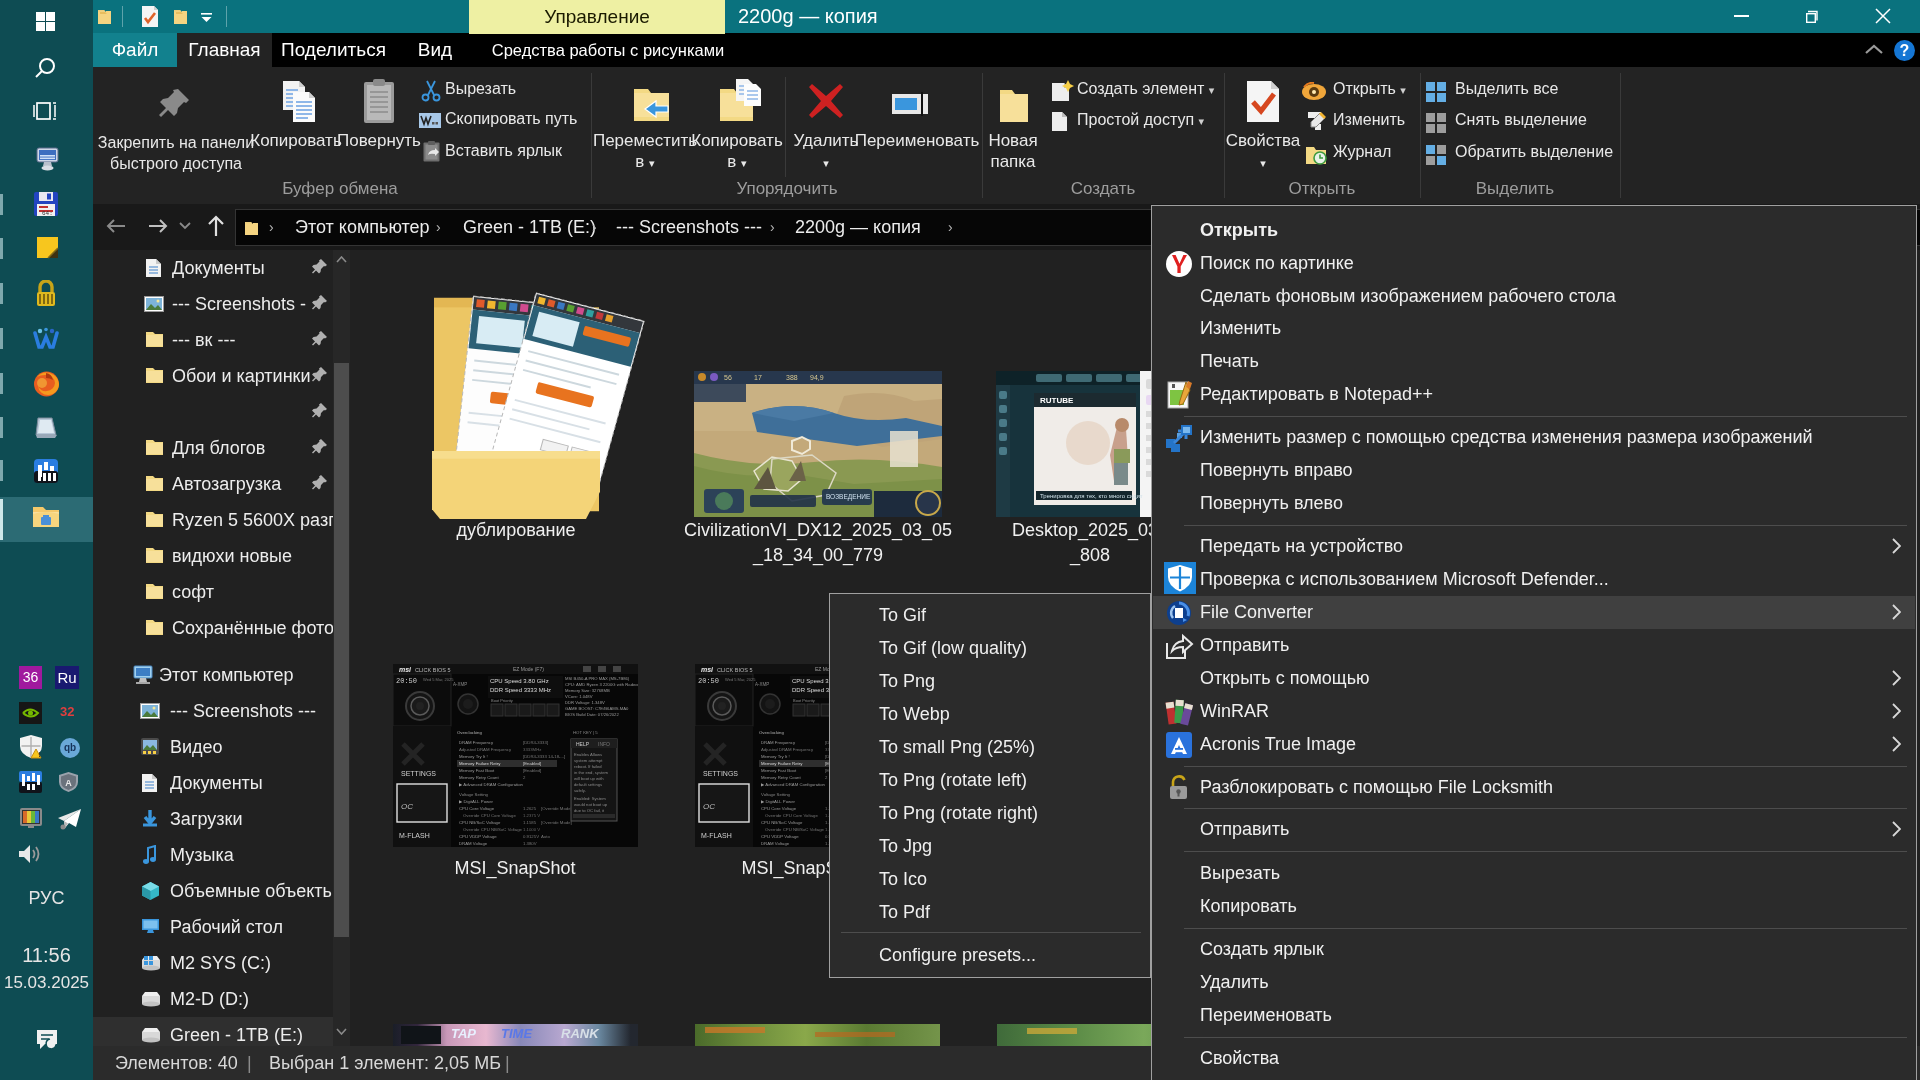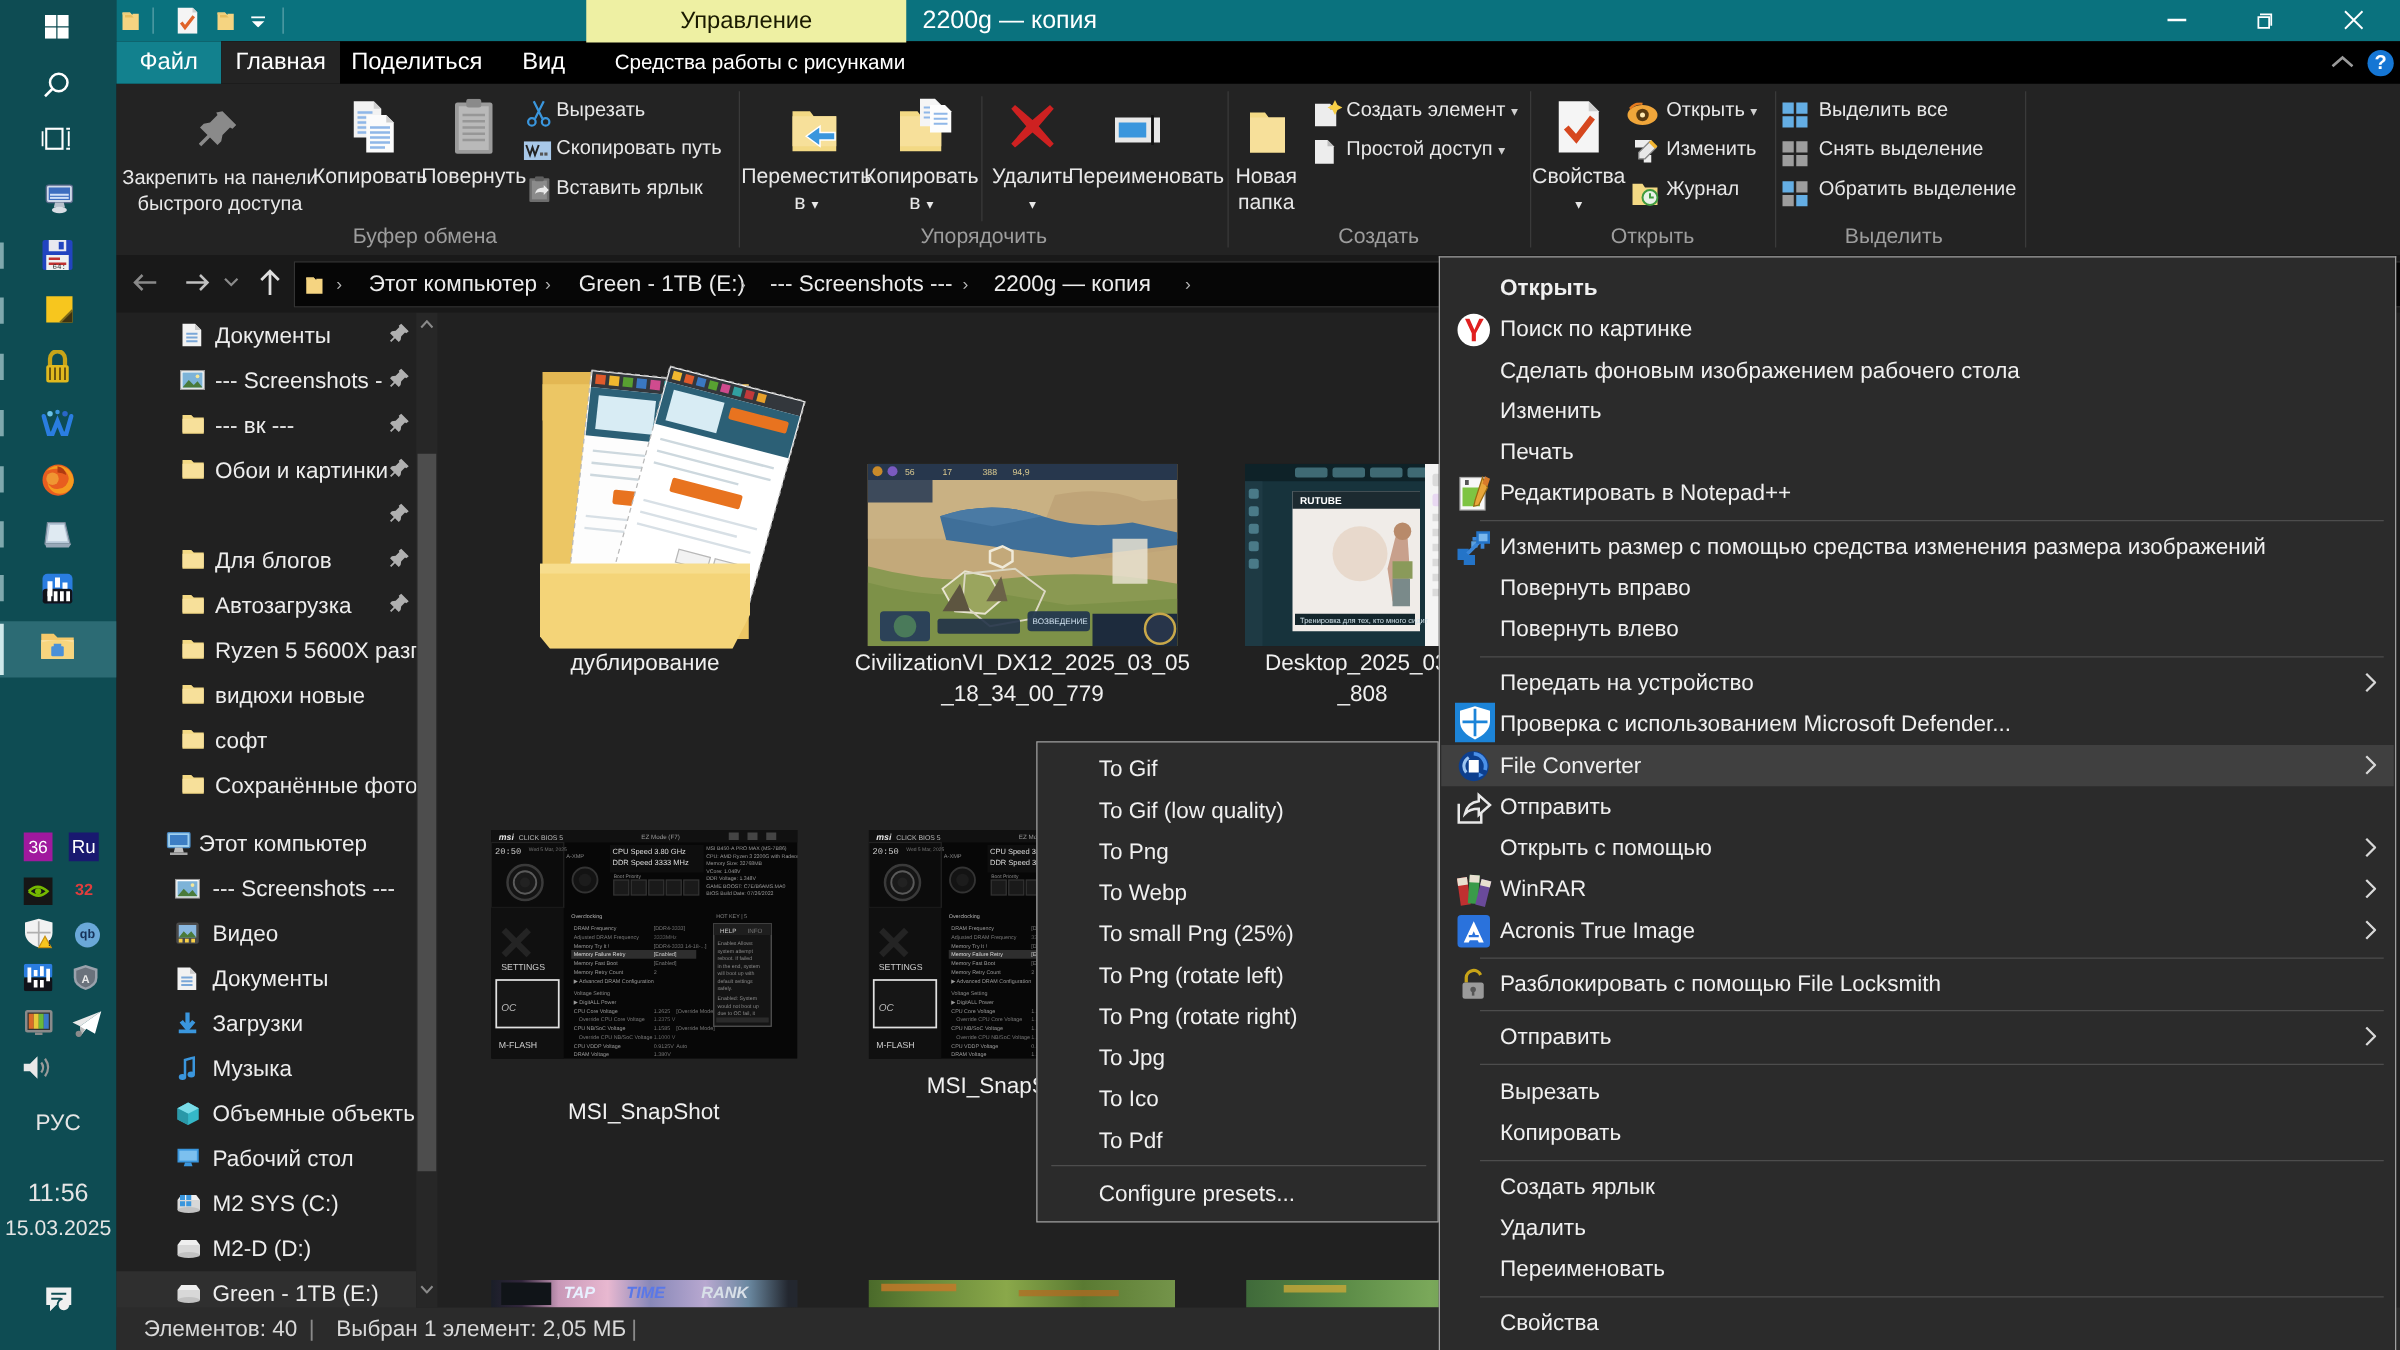--- a/index.html
+++ b/index.html
@@ -784,21 +784,21 @@
               <text x="181" y="148">due to OC fail, it</text>
             </g>
       <rect x="180" y="150" width="42" height="4" fill="#2a2a2a"></rect>
   </g>
         </defs>
       </svg>
   <div class="abs" style="left:43px;top:414px;width:245px;height:183px"><svg width="245" height="183">
           <use href="#msibios"></use>
           <use href="#msihelp"></use>
         </svg></div>
-  <div class="flabel" style="left:165px;top:629px;transform:translateX(-50%)">MSI_SnapShot</div>
+  <div class="flabel" style="left:165px;top:608px;transform:translateX(-50%)">MSI_SnapShot</div>
   <div class="abs" style="left:345px;top:414px;width:245px;height:183px"><svg width="245" height="183">
           <use href="#msibios"></use>
         </svg></div>
   <div class="flabel" style="left:467px;top:608px;transform:translateX(-50%)">MSI_SnapShot_01</div>
 
   <div class="abs" style="left:43px;top:774px;width:245px;height:22px;background:linear-gradient(90deg,#1a1e28 0%,#32263c 10%,#c898b8 22%,#e8b8d0 38%,#8888b8 52%,#b8a8d0 70%,#6a88a0 84%,#23272f 97%)">
      <div class="abs" style="left:8px;top:2px;width:40px;height:18px;background:#101418"></div>
      <span style="position:absolute;left:58px;top:2px;font-size:13px;font-weight:bold;color:#e8f0ff;font-style:italic">TAP</span>
      <span style="position:absolute;left:108px;top:2px;font-size:13px;font-weight:bold;color:#5a78e8;font-style:italic">TIME</span>
      <span style="position:absolute;left:168px;top:2px;font-size:13px;font-weight:bold;color:#d8e0e8;font-style:italic">RANK</span>

